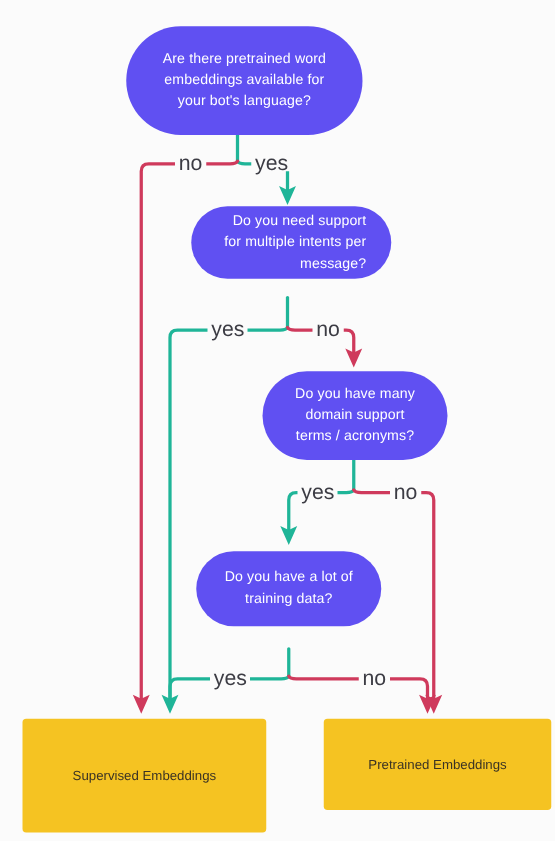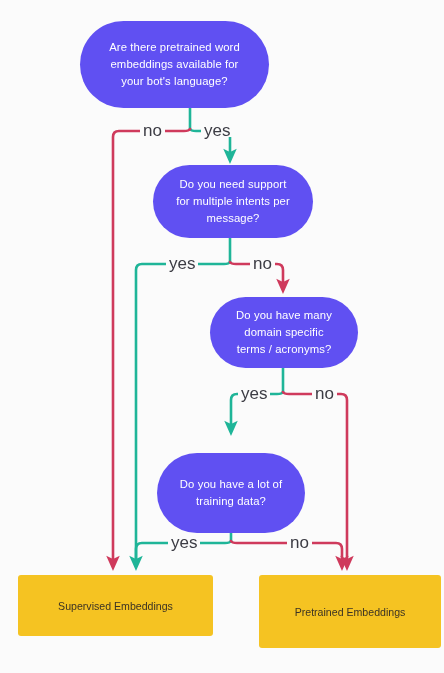--- a/index.html
+++ b/index.html
@@ -96,37 +96,37 @@
 
       <path d="M231,519 L231,541" stroke="#1fb598"></path>
 
       <path d="M231,541 Q230,543 225,543 L142,543 Q136,543 136,549 L136,563" stroke="#1fb598"></path>
 
       <path d="M231,541 Q232,543 237,543 L336,543 Q342,543 342,549 L342,563" stroke="#cf3a5c" marker-end="url(#arrow-red)"></path>
 
     </g>
   </svg>
 
-  <div class="node decision" style="left:80px; top:21px; width:189px; height:87px;align-items:center;">
+  <div class="node decision" style="left:101px; top:21px; width:189px; height:87px;align-items:center;">
     <span>Are there pretrained word embeddings available for your bot's language?</span>
   </div>
 
-  <div class="node decision" style="left:153px; top:165px; width:160px; height:73px;">
+  <div class="node decision" style="left:153px; top:165px; width:160px; height:58px;text-align:right;">
     <span>Do you need support for multiple intents per message?</span>
   </div>
 
   <div class="node decision" style="left:210px; top:297px; width:148px; height:71px;">
-    <span>Do you have many domain specific terms / acronyms?</span>
+    <span>Do you have many domain support terms / acronyms?</span>
   </div>
 
-  <div class="node decision" style="left:157px; top:441px; width:148px; height:80px;margin-top:12px;">
+  <div class="node decision" style="left:157px; top:441px; width:148px; height:60px;">
     <span>Do you have a lot of training data?</span>
   </div>
 
-  <div class="node terminal" style="left:18px; top:575px; width:195px; height:61px; flex-direction:row;">
+  <div class="node terminal" style="left:18px; top:575px; width:195px; height:91px; flex-direction:row;">
     <span>Supervised Embeddings</span>
   </div>
 
   <div class="node terminal" style="left:259px; top:575px; width:182px; height:73px; flex-direction:column;">
     <span>Pretrained Embeddings</span>
   </div>
 
   <div class="edge-label" style="left:140px; top:124px;">no</div>
   <div class="edge-label" style="left:201px; top:124px;">yes</div>
 

